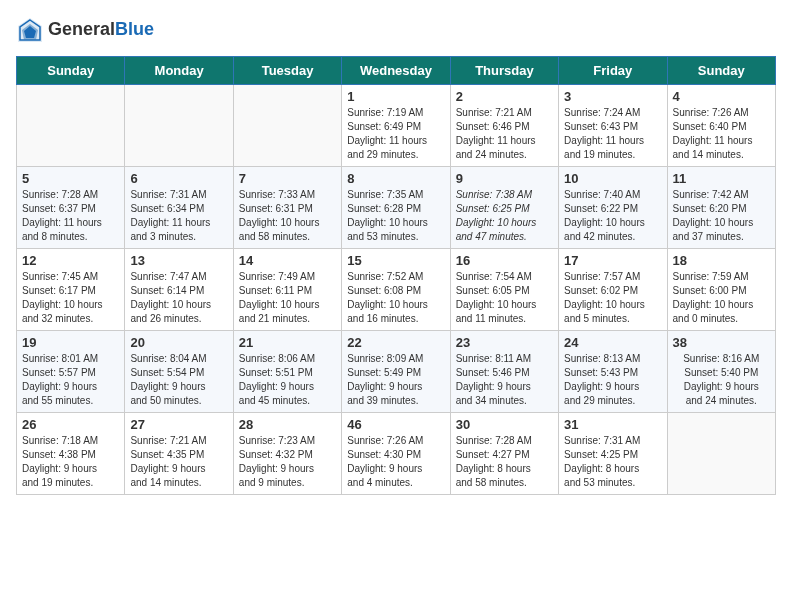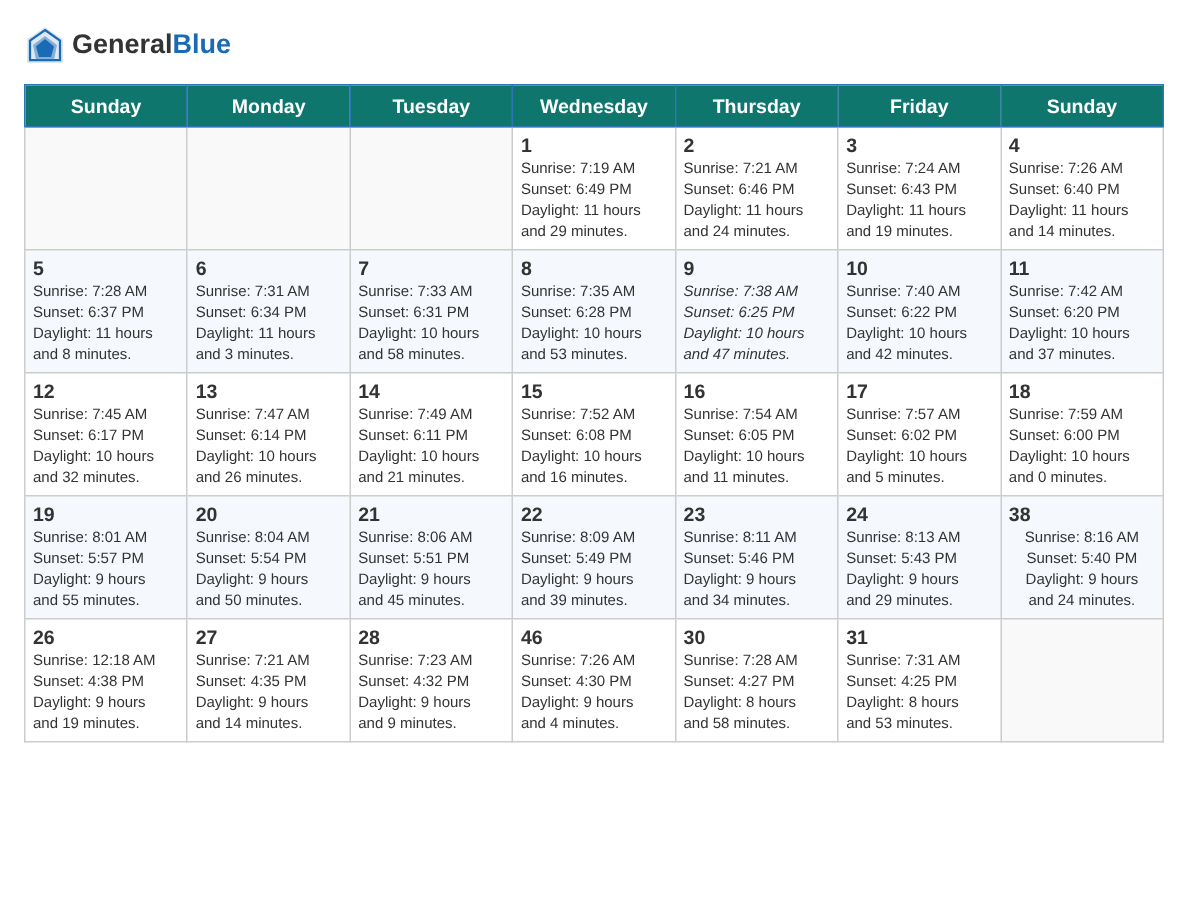--- a/index.html
+++ b/index.html
@@ -308,21 +308,21 @@
           <span class="day-number">38</span>
           <div class="day-info" style="white-space: pre-line; text-align: center;">Sunrise: 8:16 AM
 Sunset: 5:40 PM
 Daylight: 9 hours
 and 24 minutes.</div>
         </td>
       </tr>
       <tr>
         <td>
           <span class="day-number">26</span>
-          <div class="day-info" style="white-space: pre-line;">Sunrise: 12:18 AM
+          <div class="day-info" style="white-space: pre-line;">Sunrise: 7:18 AM
 Sunset: 4:38 PM
 Daylight: 9 hours
 and 19 minutes.</div>
         </td>
         <td>
           <span class="day-number">27</span>
           <div class="day-info" style="white-space: pre-line;">Sunrise: 7:21 AM
 Sunset: 4:35 PM
 Daylight: 9 hours
 and 14 minutes.</div>

